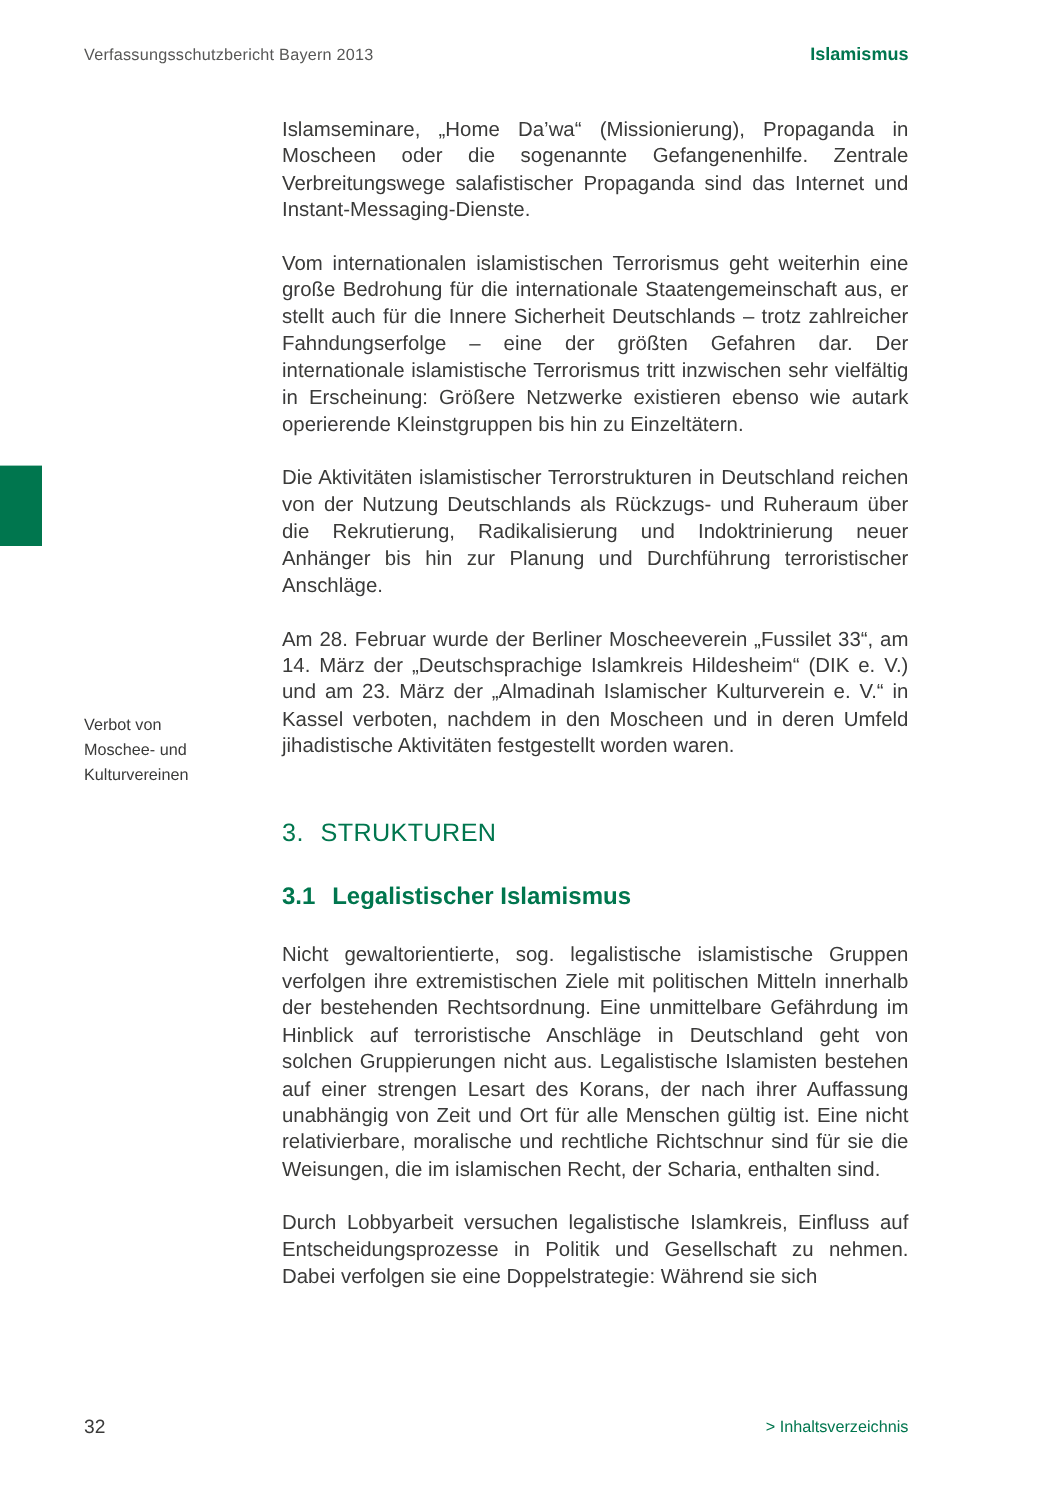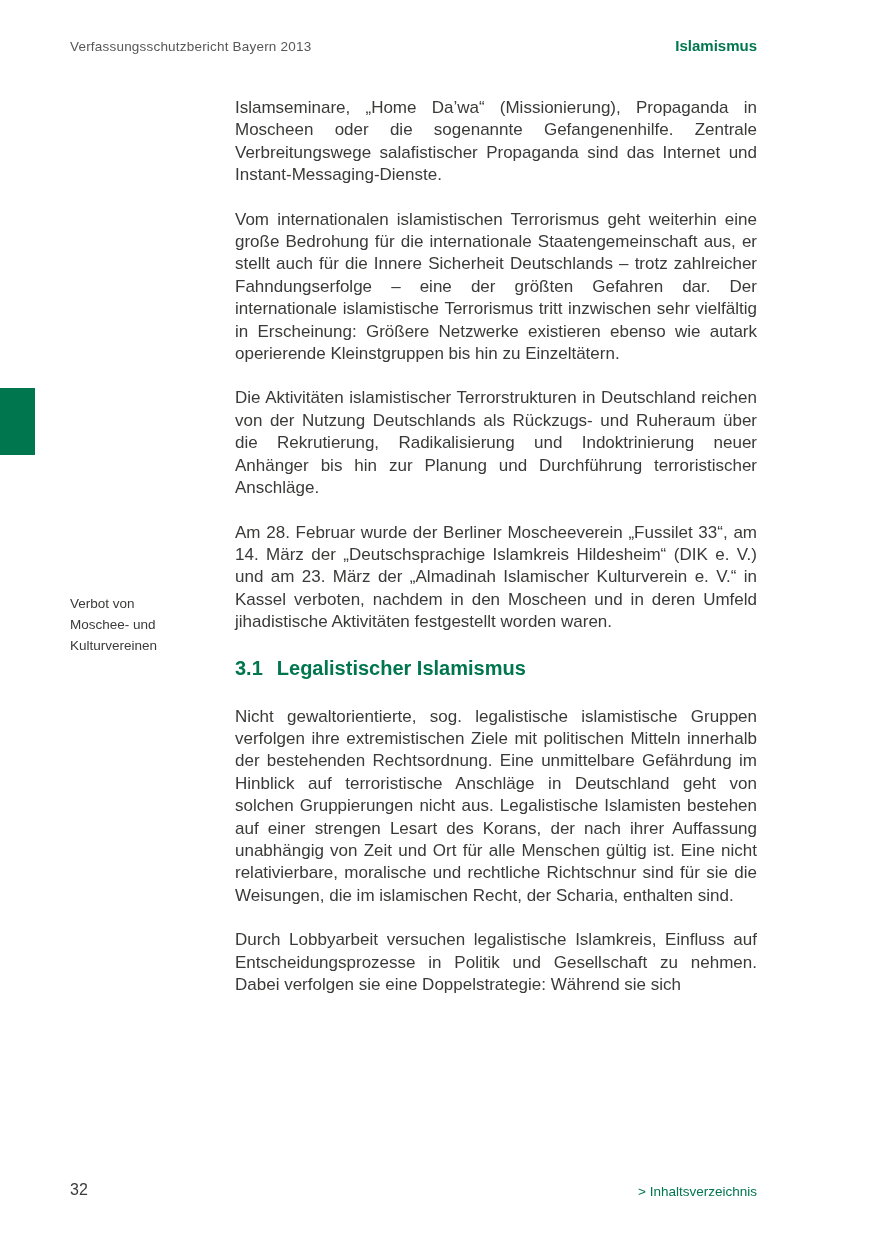--- a/index.html
+++ b/index.html
@@ -54,21 +54,21 @@
     margin:26px 0 27px 0;letter-spacing:0.3px;
   }
   h3.subsection{
     font-size:20px;line-height:25px;font-weight:700;color:var(--green);
     margin:0 0 25px 0;
   }
   .h-num{display:inline-block;margin-right:14px;}
   
   .footer{
     position:absolute;top:1181px;left:70px;right:118px;
-    display:flex;justify-content:space-between;align-items:flex-end;
+    display:flex;justify-content:space-between;align-items:flex-start;
   }
   .page-number{font-size:16px;color:var(--body);}
   .toc-link{font-size:13.5px;color:var(--green);text-decoration:none;cursor:pointer;}
 </style>
 </head>
 <body>
 
 <div class="page">
 
   <div class="edge-tab"></div>
@@ -94,20 +94,21 @@
         <div class="margin-note">Verbot von Moschee- und Kulturvereinen</div>
       </div>
       <div class="text-col">
         <p class="body">Am 28. Februar wurde der Berliner Moscheeverein „Fussilet 33“, am 14. März der „Deutschsprachige Islamkreis Hildesheim“ (DIK e. V.) und am 23. März der „Almadinah Islamischer Kulturverein e. V.“ in Kassel verboten, nachdem in den Moscheen und in deren Umfeld jihadistische Aktivitäten festgestellt worden waren.</p>
       </div>
     </div>
 
     <div class="row">
       <div class="margin-col"></div>
       <div class="text-col">
+        <h2 class="section"><span class="h-num">3.</span><span>STRUKTUREN</span></h2>
         <h3 class="subsection"><span class="h-num">3.1</span><span>Legalistischer Islamismus</span></h3>
         <p class="body">Nicht gewaltorientierte, sog. legalistische islamistische Gruppen verfolgen ihre extremistischen Ziele mit politischen Mitteln innerhalb der bestehenden Rechtsordnung. Eine unmittelbare Gefährdung im Hinblick auf terroristische Anschläge in Deutschland geht von solchen Gruppierungen nicht aus. Legalistische Islamisten bestehen auf einer strengen Lesart des Korans, der nach ihrer Auffassung unabhängig von Zeit und Ort für alle Menschen gültig ist. Eine nicht relativierbare, moralische und rechtliche Richtschnur sind für sie die Weisungen, die im islamischen Recht, der Scharia, enthalten sind.</p>
         <p class="body last">Durch Lobbyarbeit versuchen legalistische Islamkreis, Einfluss auf Entscheidungsprozesse in Politik und Gesellschaft zu nehmen. Dabei verfolgen sie eine Doppelstrategie: Während sie sich</p>
       </div>
     </div>
 
   </main>
 
   <footer class="footer">
     <span class="page-number">32</span>

